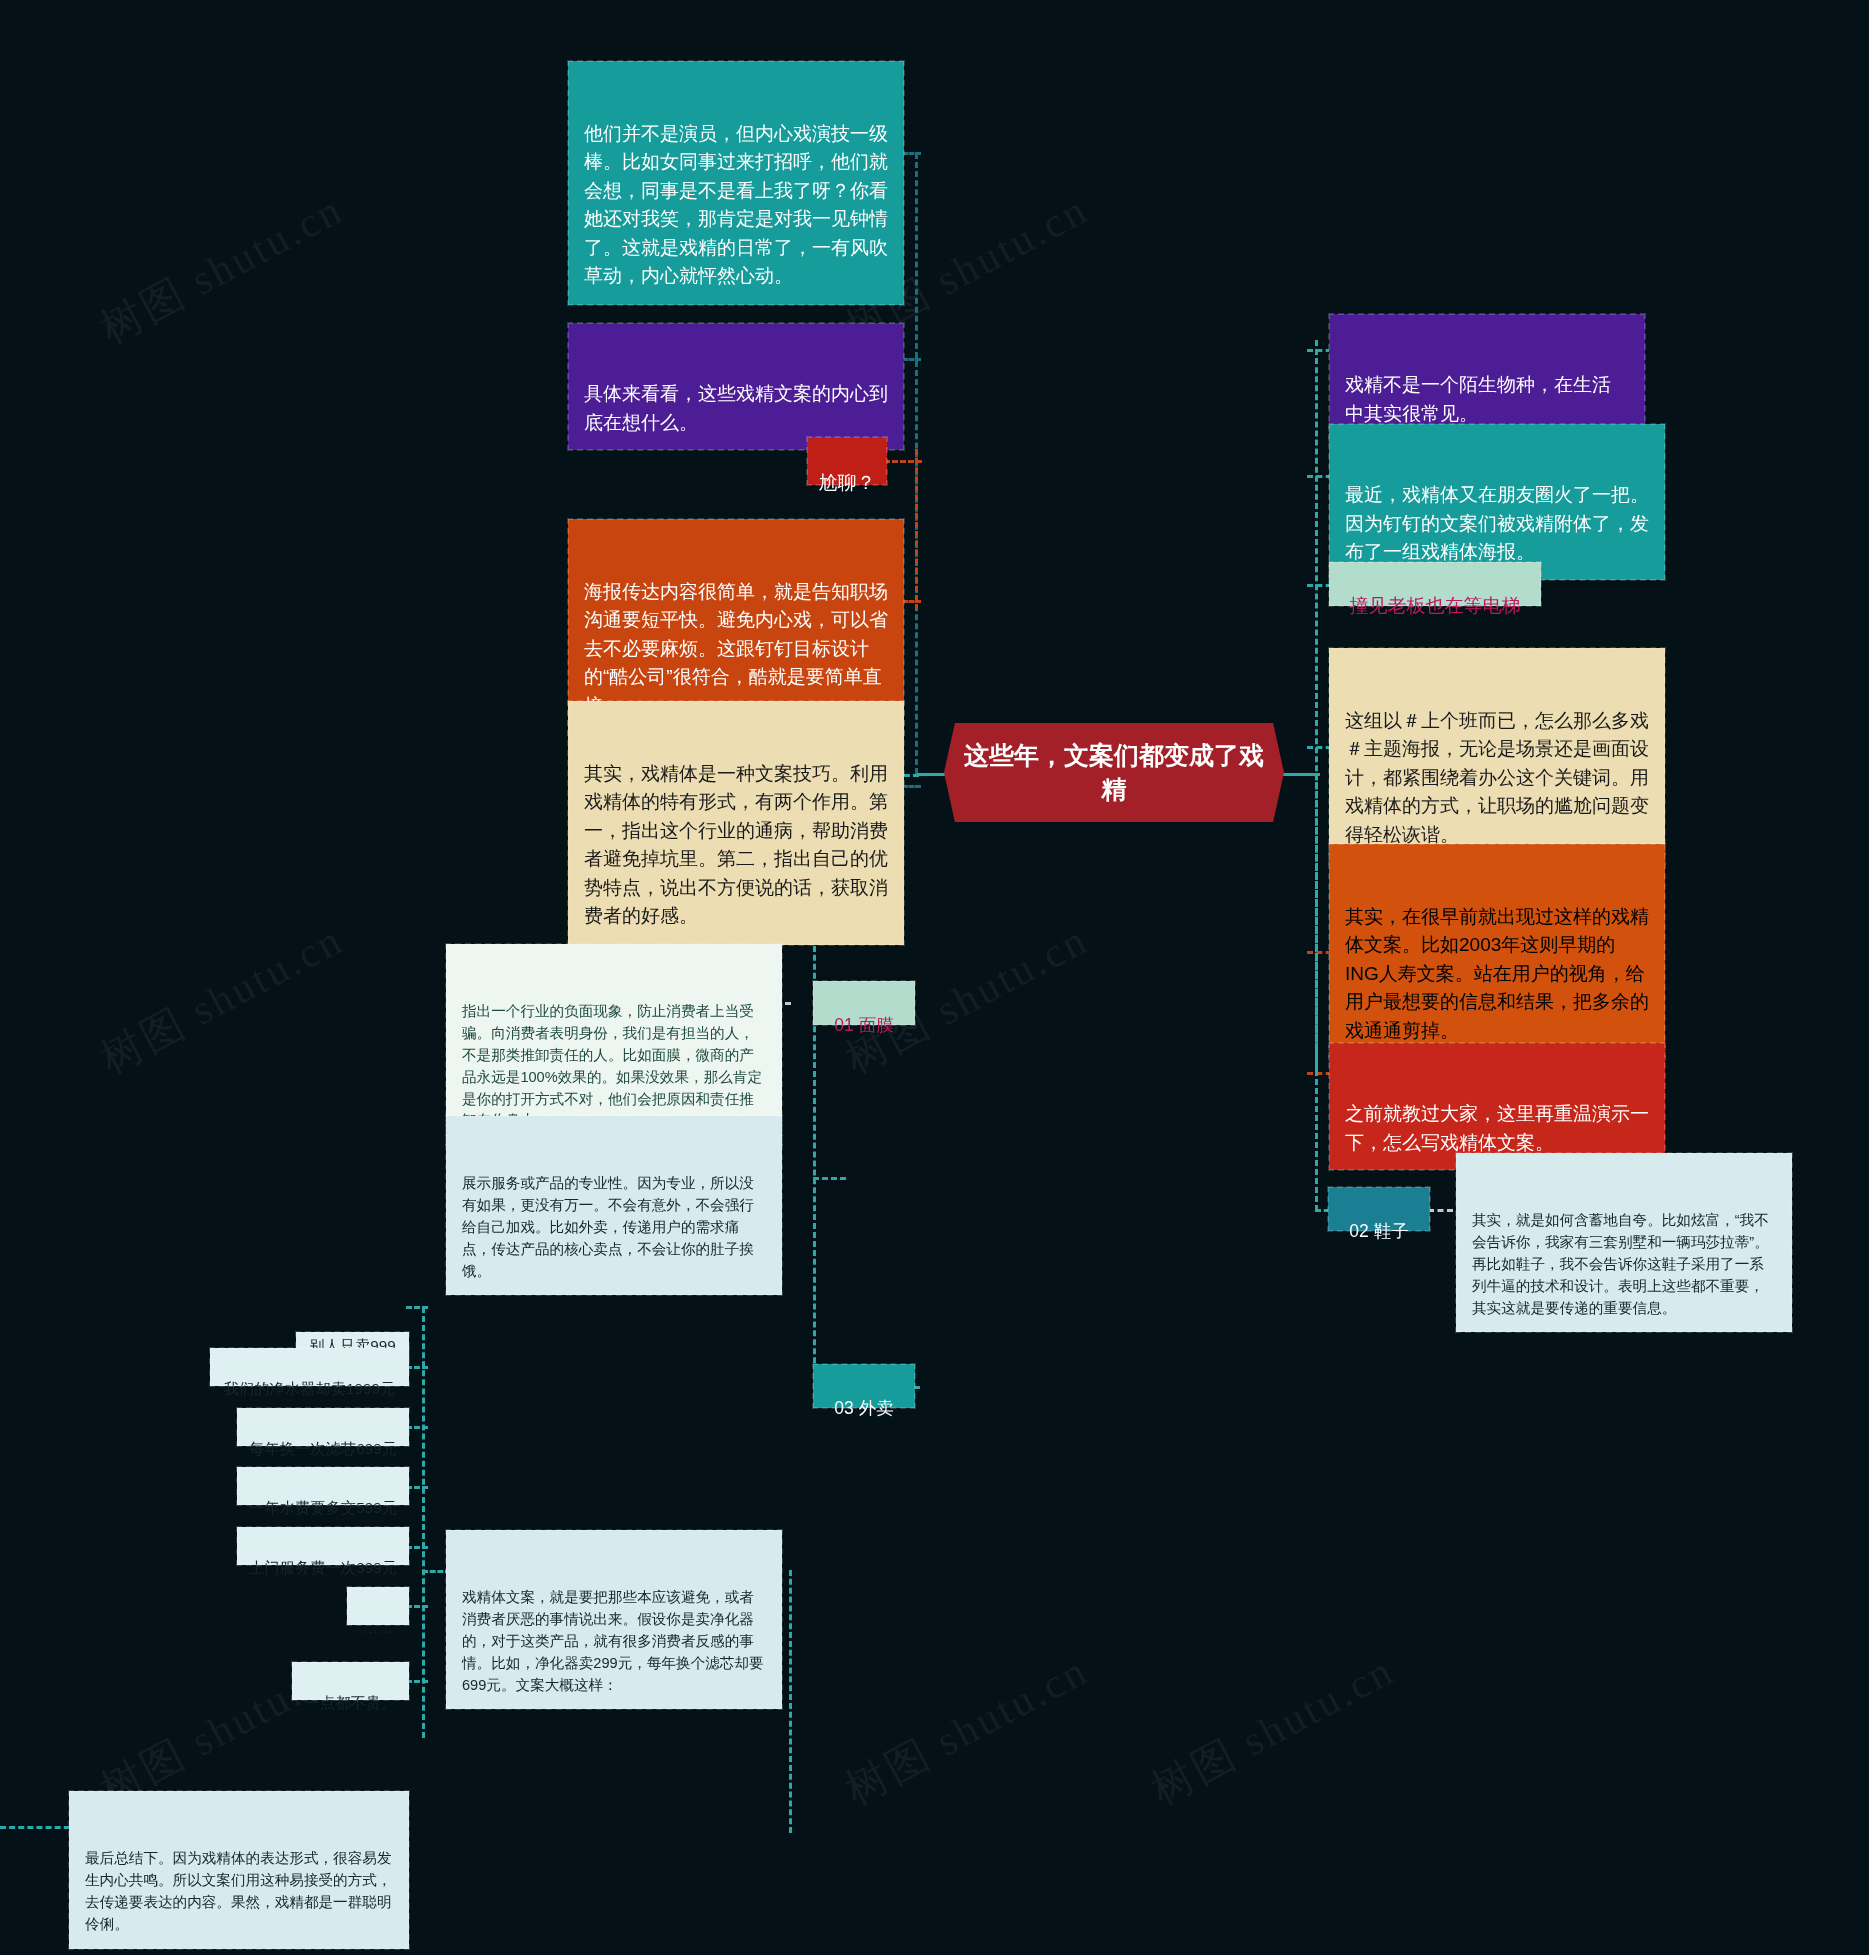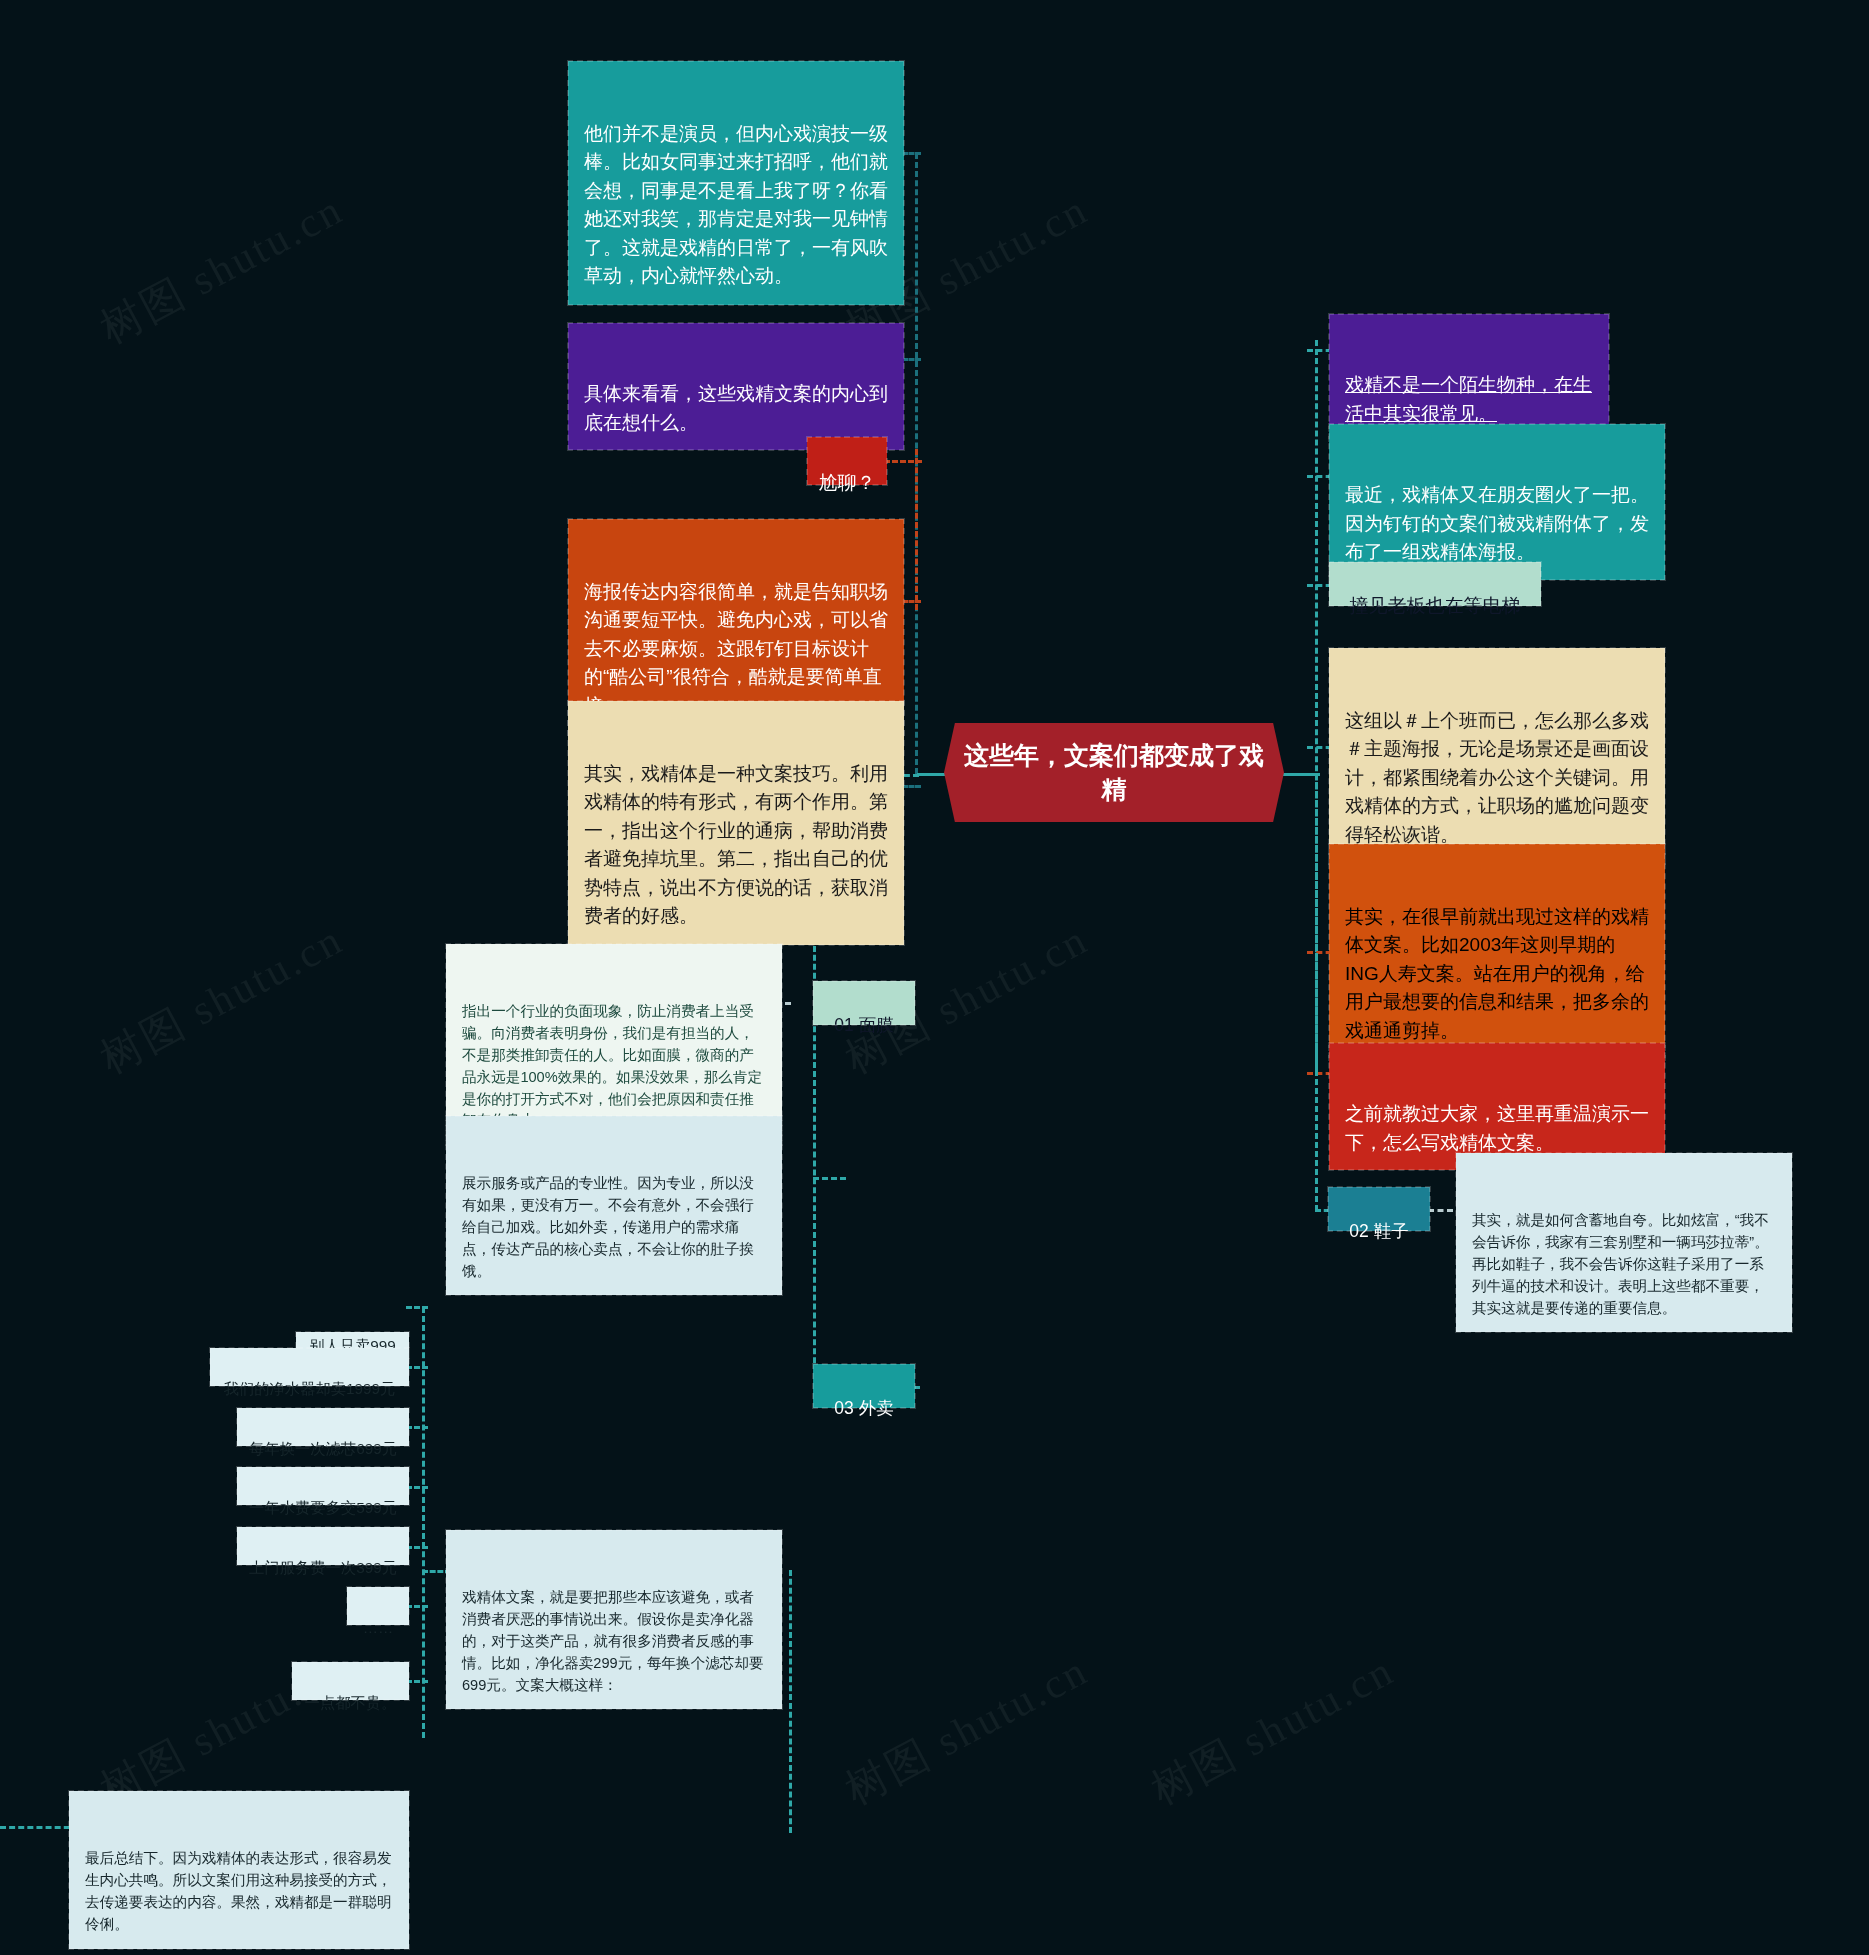--- a/index.html
+++ b/index.html
@@ -31,21 +31,21 @@
   .node .txt{display:block;margin-top:44px;}
 
   
   .b-teal      {background:#179c9c;color:#ffffff;}
   .b-teal-dark {background:#4c1d95;color:#ffffff;}
   .b-orange    {background:#c8450f;color:#ffffff;}
   .b-orange2   {background:#d1510d;color:#000000;}
   .b-red       {background:#c01f17;color:#ffffff;}
   .b-red2      {background:#c7261b;color:#ffffff;}
   .b-cream     {background:#ecddb2;color:#1a1a1a;}
-  .b-mint      {background:#b2ddcd;color:#0f172a;}
+  .b-mint      {background:#b2ddcd;color:#be185d;}
   .b-mintpale  {background:#eef6f1;color:#1d4a3e;}
   .b-ice       {background:#d7eaee;color:#16262b;}
   .b-icelite   {background:#dff0f3;color:#16262b;}
   .b-tealmid   {background:#1b7f93;color:#ffffff;}
 
   .big-txt{font-size:19px;}
   .mid-txt{font-size:17.5px;}
   .sm-txt{font-size:15.3px;}
   .xs-txt{font-size:14.6px;}
 
@@ -185,21 +185,21 @@
     <span class="txt">……</span>
   </div>
   <div class="node b-icelite dashed-frame sm-txt lbl-node" style="left:292px;top:1662px;width:117px;height:38px;">
     <span class="txt">一点都不贵。</span>
   </div>
 
   <div class="node b-ice dashed-frame xs-txt" style="left:69px;top:1791px;width:340px;padding:13px 16px;">
     <span class="txt">最后总结下。因为戏精体的表达形式，很容易发生内心共鸣。所以文案们用这种易接受的方式，去传递要表达的内容。果然，戏精都是一群聪明伶俐。</span>
   </div>
 
-  <div class="node b-teal-dark dashed-frame big-txt" style="left:1329px;top:314px;width:280px;padding:13px 16px;text-decoration:underline;">
+  <div class="node b-teal-dark dashed-frame big-txt" style="left:1329px;top:314px;width:316px;padding:13px 16px;">
     <span class="txt">戏精不是一个陌生物种，在生活中其实很常见。</span>
   </div>
 
   <div class="node b-teal dashed-frame big-txt" style="left:1329px;top:424px;width:336px;padding:13px 16px;">
     <span class="txt">最近，戏精体又在朋友圈火了一把。因为钉钉的文案们被戏精附体了，发布了一组戏精体海报。</span>
   </div>
 
   <div class="node b-mint dashed-frame big-txt lbl-node" style="left:1329px;top:562px;width:212px;height:44px;">
     <span class="txt">撞见老板也在等电梯</span>
   </div>

